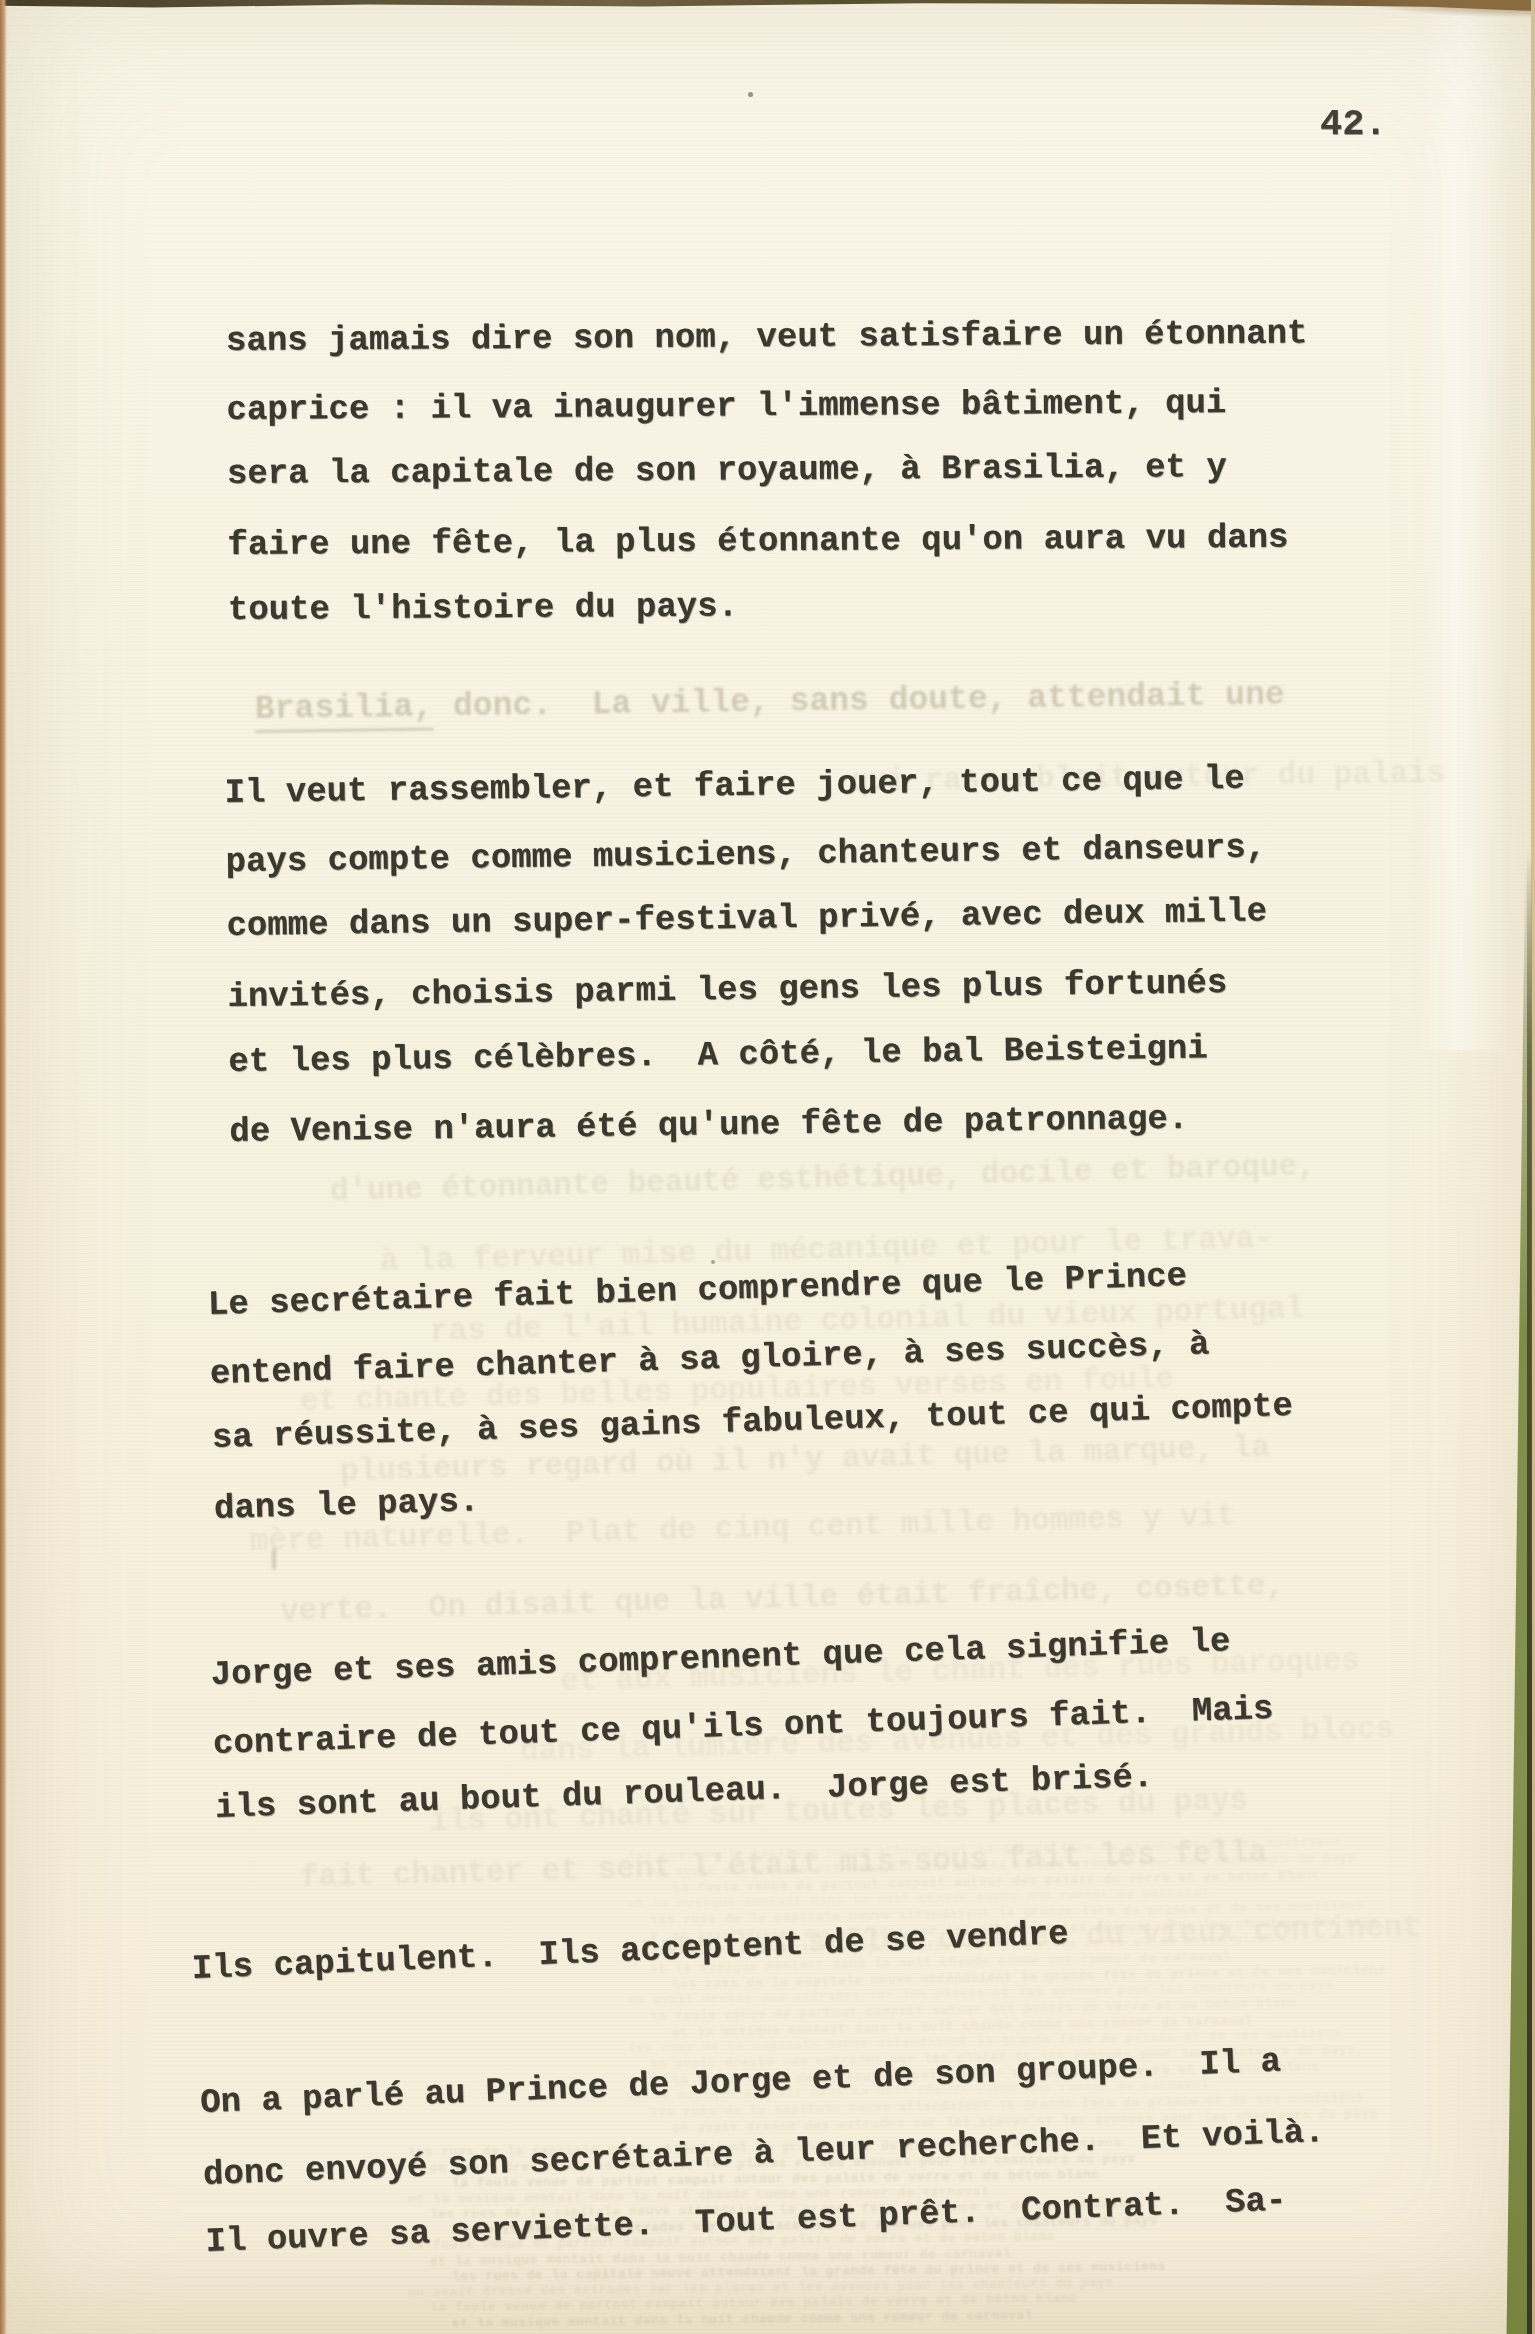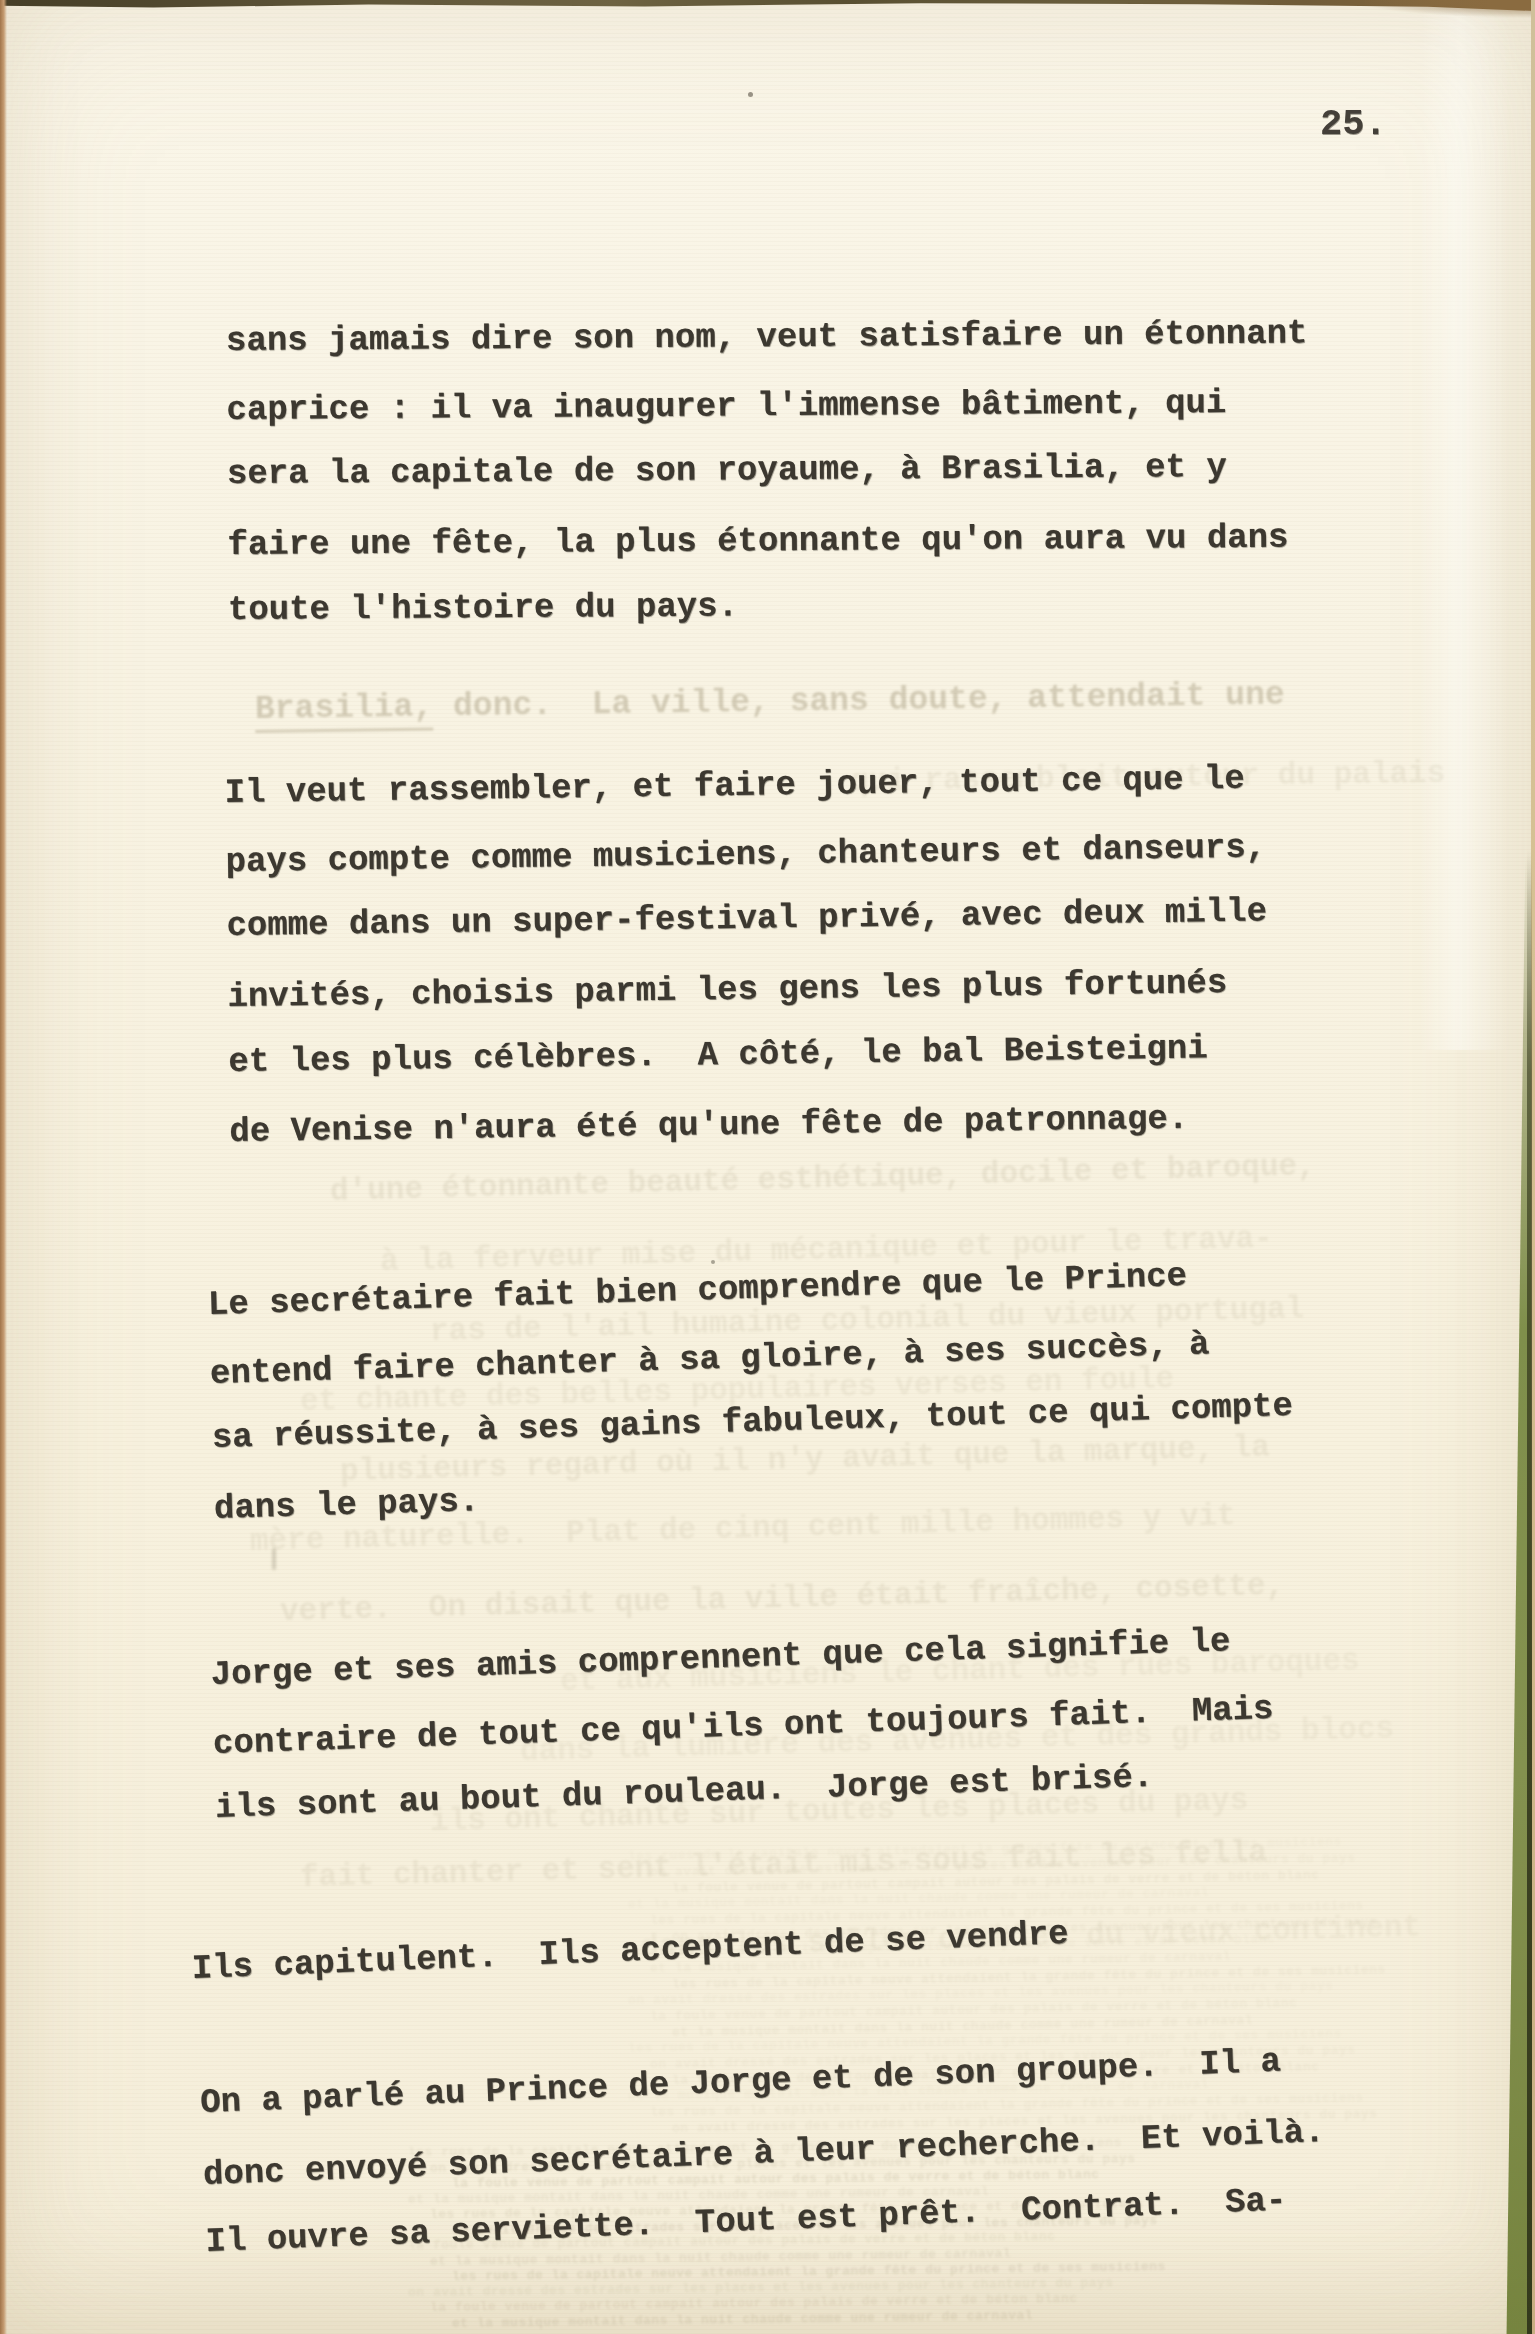--- a/index.html
+++ b/index.html
@@ -130,21 +130,21 @@
     <div class="ghost-line ghost-dense" style="left: 452px; top: 2223.5px; width: 1080px; overflow: hidden; opacity: 0.1625; transform: rotate(-0.8deg);">on avait dressé des estrades sur les places et les avenues pour les chanteurs du pays</div>
     <div class="ghost-line ghost-dense" style="left: 408px; top: 2239px; width: 1080px; overflow: hidden; opacity: 0.0975; transform: rotate(-0.8deg);">la foule venue de partout campait autour des palais de verre et de béton blanc</div>
     <div class="ghost-line ghost-dense" style="left: 430px; top: 2254.5px; width: 1080px; overflow: hidden; opacity: 0.13; transform: rotate(-0.8deg);">et la musique montait dans la nuit chaude comme une rumeur de carnaval</div>
     <div class="ghost-line ghost-dense" style="left: 452px; top: 2270px; width: 1080px; overflow: hidden; opacity: 0.1625; transform: rotate(-0.8deg);">les rues de la capitale neuve attendaient la grande fête du prince et de ses musiciens</div>
     <div class="ghost-line ghost-dense" style="left: 408px; top: 2285.5px; width: 1080px; overflow: hidden; opacity: 0.0975; transform: rotate(-0.8deg);">on avait dressé des estrades sur les places et les avenues pour les chanteurs du pays</div>
     <div class="ghost-line ghost-dense" style="left: 430px; top: 2301px; width: 1080px; overflow: hidden; opacity: 0.13; transform: rotate(-0.8deg);">la foule venue de partout campait autour des palais de verre et de béton blanc</div>
     <div class="ghost-line ghost-dense" style="left: 452px; top: 2316.5px; width: 1080px; overflow: hidden; opacity: 0.1625; transform: rotate(-0.8deg);">et la musique montait dans la nuit chaude comme une rumeur de carnaval</div>
   </div>
 
 <div id="text-layer">
-  <div class="page-number">25.</div>
+  <div class="page-number">42.</div>
 <div class="paragraph " style="left: 227px; top: 308px; transform: rotate(-0.4deg);">
       <div class="typed-line">sans jamais dire son nom, veut satisfaire un étonnant</div>
       <div class="typed-line">caprice : il va inaugurer l'immense bâtiment, qui</div>
       <div class="typed-line">sera la capitale de son royaume, à Brasilia, et y</div>
       <div class="typed-line">faire une fête, la plus étonnante qu'on aura vu dans</div>
       <div class="typed-line">toute l'histoire du pays.</div>
     </div>
     <div class="paragraph " style="left: 227px; top: 760px; transform: rotate(-0.8deg);">
       <div class="typed-line">Il veut rassembler, et faire jouer, tout ce que le</div>
       <div class="typed-line">pays compte comme musiciens, chanteurs et danseurs,</div>

